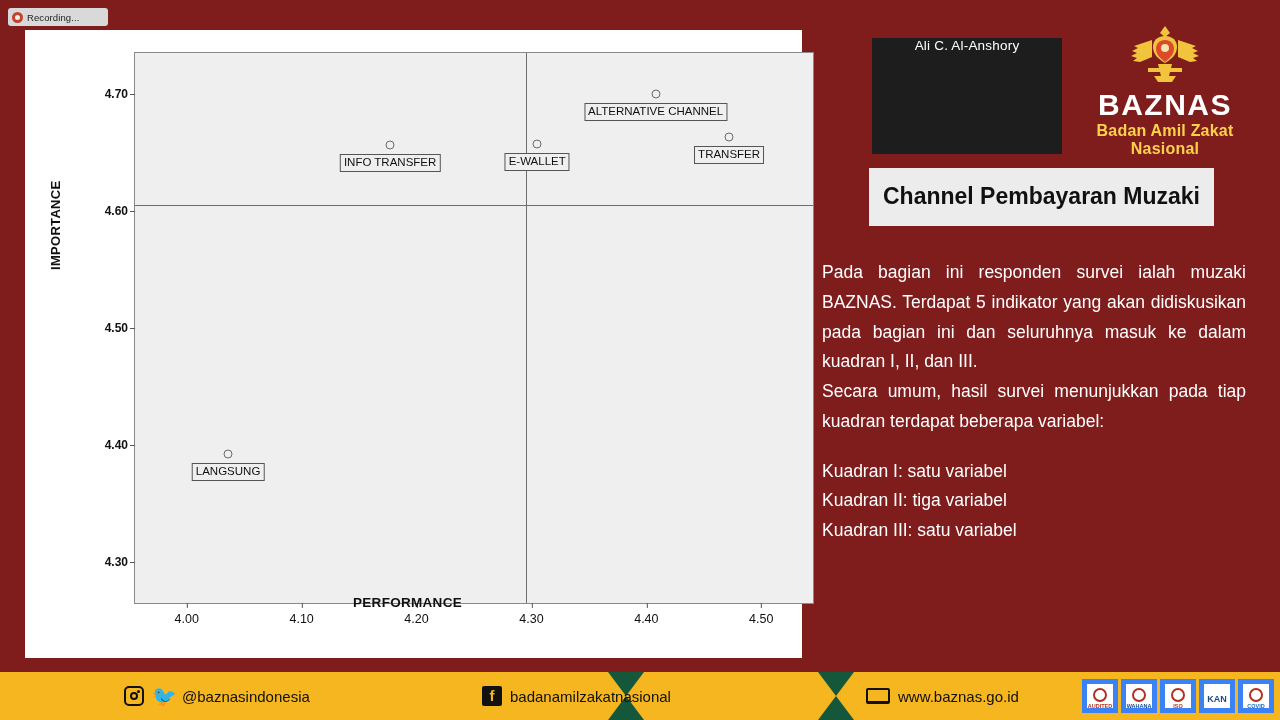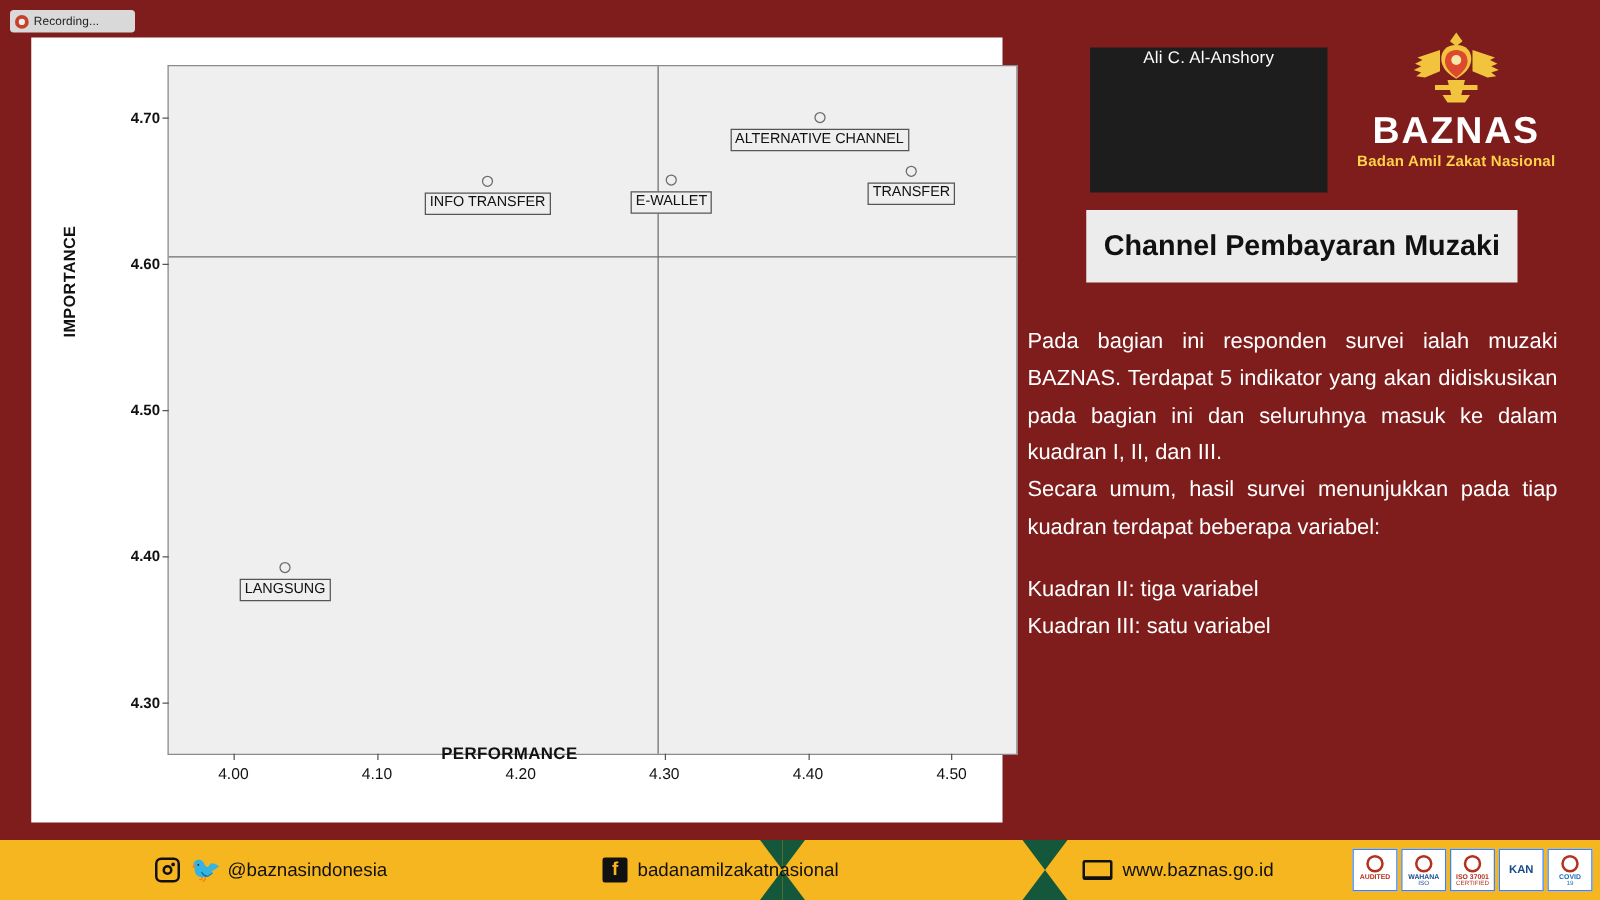--- a/index.html
+++ b/index.html
@@ -185,21 +185,21 @@
   }
   #baznas-word {
     color: #ffffff;
     font-size: 30px;
     font-weight: bold;
     letter-spacing: 1.5px;
     line-height: 1;
   }
   #baznas-sub {
     color: #ffd24a;
-    font-size: 12px;
+    font-size: 16px;
     font-weight: bold;
     margin-top: 2px;
     letter-spacing: .2px;
   }
 
   #title-box {
     position: absolute;
     left: 57px; top: 168px;
     width: 345px;
     background: #ececec;
@@ -307,21 +307,21 @@
   #cert-row {
     position: absolute;
     right: 6px;
     display: flex;
     align-items: center;
     gap: 3px;
   }
   .cert {
     width: 36px; height: 34px;
     background: #fff;
-    border: 1px solid #3b82f6;
+    border: 5px solid #3b82f6;
     font-size: 5px;
     color: #444;
     text-align: center;
     line-height: 1.15;
     overflow: hidden;
     padding-top: 3px;
     box-sizing: border-box;
   }
   .cert b { display:block; font-size:5.5px; }
   .cert .seal {
@@ -405,20 +405,21 @@
     </div>
 
     <div id="title-box">
       <div class="t">Channel Pembayaran Muzaki</div>
     </div>
 
     <div id="body-text">
       <p class="just">Pada bagian ini responden survei ialah muzaki BAZNAS. Terdapat 5 indikator yang akan didiskusikan pada bagian ini dan seluruhnya masuk ke dalam kuadran I, II, dan III.</p>
       <p class="just">Secara umum, hasil survei menunjukkan pada tiap kuadran terdapat beberapa variabel:</p>
       <div class="gap"></div>
+      <p>Kuadran I: satu variabel</p>
       <p>Kuadran II: tiga variabel</p>
       <p>Kuadran III: satu variabel</p>
     </div>
   </div>
 
   <div id="bottom">
     <div class="chev" id="chev-a"></div>
     <div class="chev" id="chev-b"></div>
     <div class="chev" id="chev-c"></div>
     <div class="chev" id="chev-d"></div>

